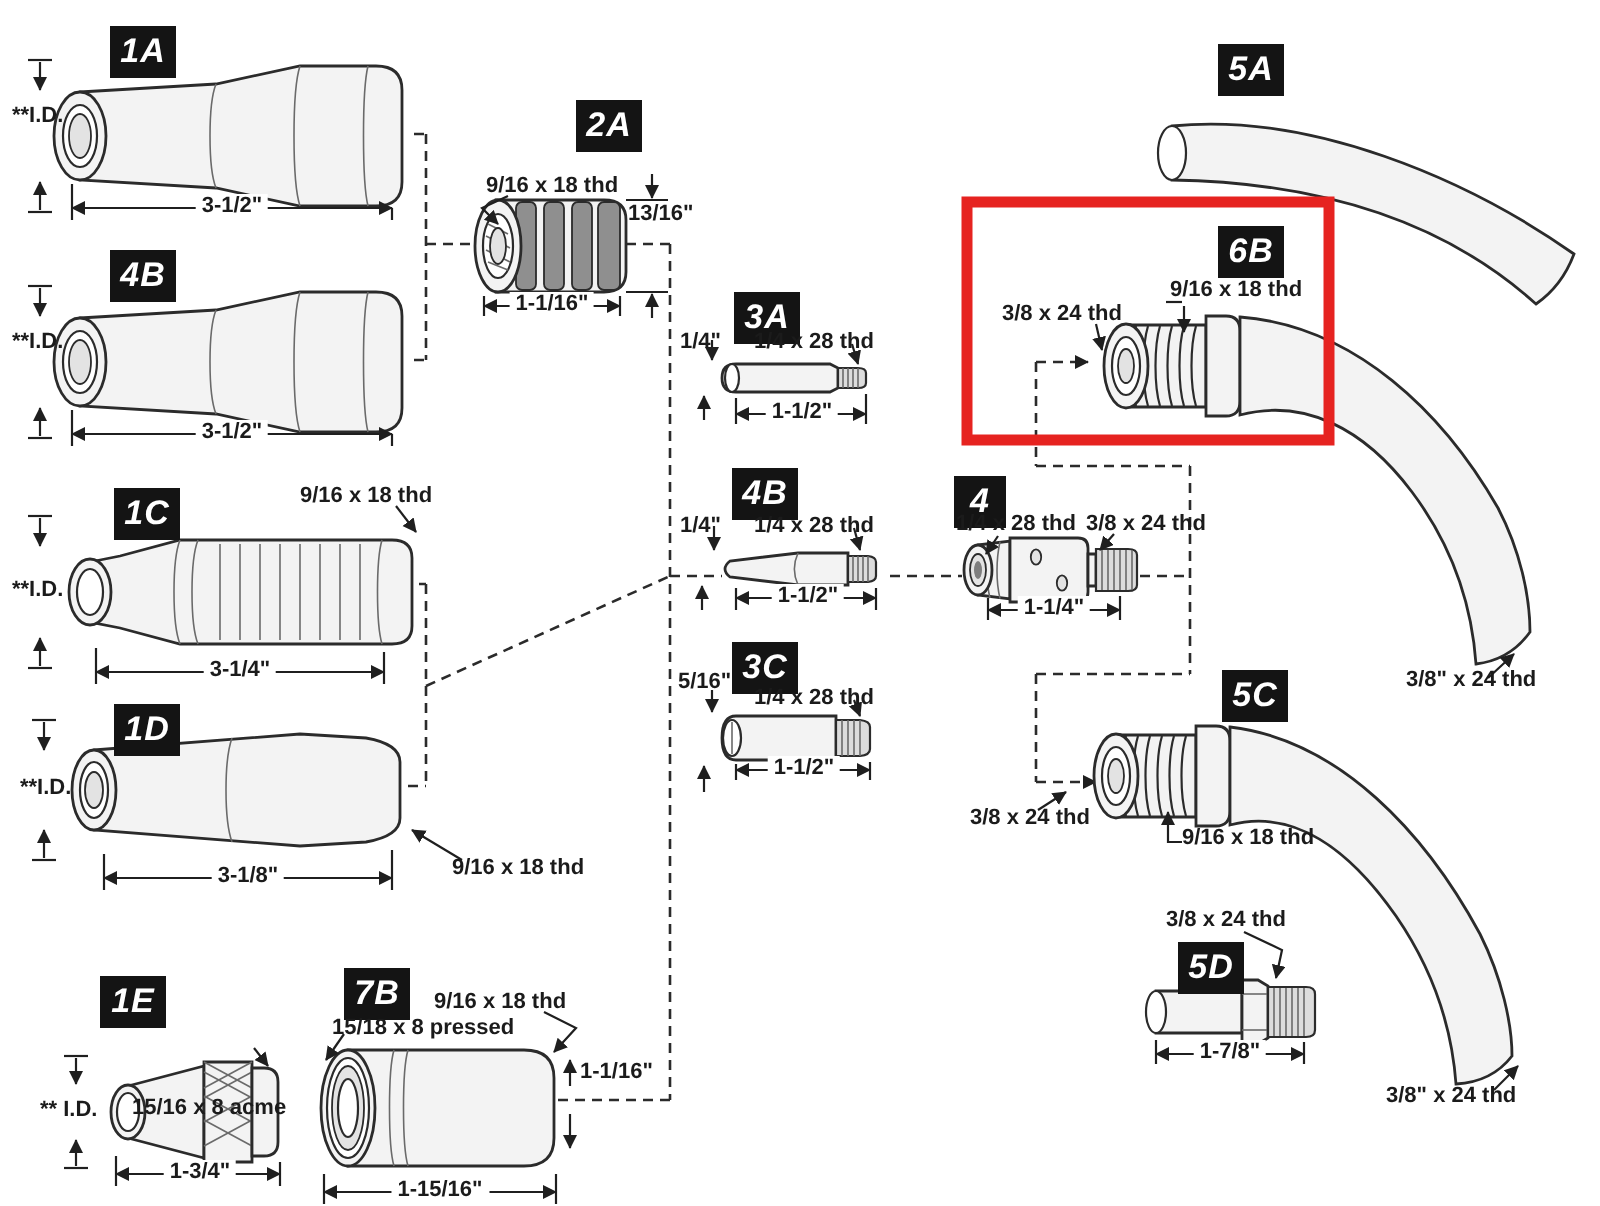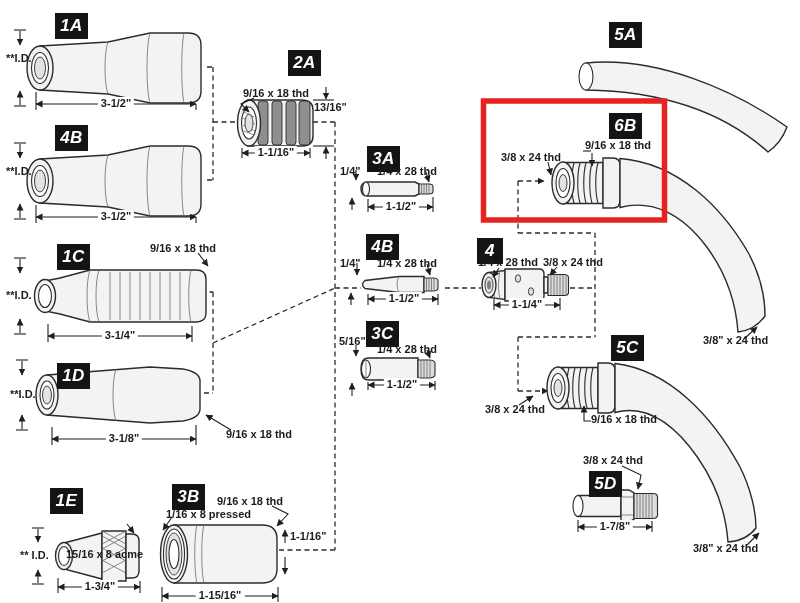--- a/index.html
+++ b/index.html
@@ -321,24 +321,24 @@
     <line class="dim" x1="652" y1="521" x2="652" y2="532"></line>
     <line class="dim" x1="578" y1="527" x2="652" y2="527" marker-start="url(#ah)" marker-end="url(#ah)"></line>
   </g>
 
   <rect x="483.5" y="101" width="181" height="119" fill="none" stroke="#e62320" stroke-width="5.5"></rect>
 </svg>
 
 <div class="plabel" style="left:55px;top:13px">1A</div>
 <div class="plabel" style="left:55px;top:125px">4B</div>
 <div class="plabel" style="left:57px;top:244px">1C</div>
-<div class="plabel" style="left:57px;top:363px">1D</div>
+<div class="plabel" style="left:57px;top:352px">1D</div>
 <div class="plabel" style="left:50px;top:488px">1E</div>
 <div class="plabel" style="left:288px;top:50px">2A</div>
-<div class="plabel" style="left:172px;top:484px">3B</div>
+<div class="plabel" style="left:172px;top:484px">7B</div>
 <div class="plabel" style="left:367px;top:146px">3A</div>
 <div class="plabel" style="left:366px;top:234px">4B</div>
 <div class="plabel" style="left:366px;top:321px">3C</div>
 <div class="plabel narrow" style="left:477px;top:238px">4</div>
 <div class="plabel" style="left:609px;top:22px">5A</div>
 <div class="plabel" style="left:609px;top:113px">6B</div>
 <div class="plabel" style="left:611px;top:335px">5C</div>
 <div class="plabel" style="left:589px;top:471px">5D</div>
 
 <span class="ann" style="left:6px;top:52px">**I.D.</span>
@@ -350,21 +350,21 @@
 <span class="ann c" style="left:120px;top:329px">3-1/4"</span>
 <span class="ann" style="left:10px;top:388px">**I.D.</span>
 <span class="ann c" style="left:124px;top:432px">3-1/8"</span>
 <span class="ann" style="left:226px;top:428px">9/16 x 18 thd</span>
 <span class="ann" style="left:66px;top:548px">15/16 x 8 acme</span>
 <span class="ann" style="left:20px;top:549px">** I.D.</span>
 <span class="ann c" style="left:100px;top:580px">1-3/4"</span>
 <span class="ann" style="left:243px;top:87px">9/16 x 18 thd</span>
 <span class="ann" style="left:314px;top:101px">13/16"</span>
 <span class="ann c" style="left:276px;top:146px">1-1/16"</span>
-<span class="ann" style="left:166px;top:508px">1/16 x 8 pressed</span>
+<span class="ann" style="left:166px;top:508px">15/18 x 8 pressed</span>
 <span class="ann" style="left:217px;top:495px">9/16 x 18 thd</span>
 <span class="ann" style="left:290px;top:530px">1-1/16"</span>
 <span class="ann c" style="left:220px;top:589px">1-15/16"</span>
 <span class="ann" style="left:340px;top:165px">1/4"</span>
 <span class="ann" style="left:377px;top:165px">1/4 x 28 thd</span>
 <span class="ann c" style="left:401px;top:200px">1-1/2"</span>
 <span class="ann" style="left:340px;top:257px">1/4"</span>
 <span class="ann" style="left:377px;top:257px">1/4 x 28 thd</span>
 <span class="ann c" style="left:404px;top:292px">1-1/2"</span>
 <span class="ann" style="left:339px;top:335px">5/16"</span>

